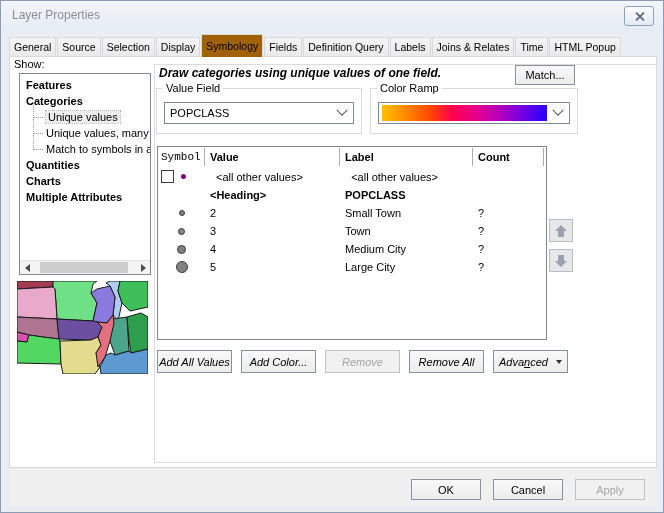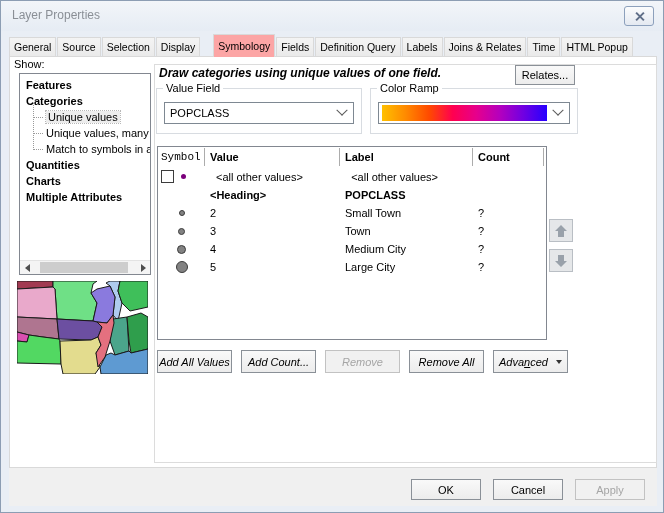--- a/index.html
+++ b/index.html
@@ -22,21 +22,21 @@
                width:2px; height:11px; background:#5F6E88; }
   .x-icon::before { transform:rotate(45deg); }
   .x-icon::after  { transform:rotate(-45deg); }
 
   
   .tabstrip { position:absolute; left:8px; top:32px; width:648px; height:23px;
               display:flex; align-items:flex-end; z-index:3; }
   .tab { white-space:nowrap; padding:3px 4px 3px 4px; font-size:10.5px;
          background:linear-gradient(#F4F4F4,#EAEAEA); border:1px solid #D9D9D9;
          border-bottom:none; margin-right:1px; height:19px; }
-  .tab.active { background:#fca5a5; height:23px; padding-top:5px; margin-bottom:-1px; z-index:5;margin-left:12px; }
+  .tab.active { background:#a16207; height:23px; padding-top:5px; margin-bottom:-1px; z-index:5; }
 
   
   .page { position:absolute; left:8px; top:55px; width:648px; height:412px;
           background:#fff; border:1px solid #D9D9D9; }
 
   .show-label { position:absolute; left:4px; top:1px; }
 
   .list-box { position:absolute; left:9px; top:16px; width:132px; height:202px;
               border:1px solid #828790; background:#fff; overflow:hidden; }
   .list-items { padding-top:3px; }
@@ -191,21 +191,21 @@
         <polygon points="110,36 124,32 131,36 131,68 114,72 112,60" fill="#2F9E4C"></polygon>
         <polygon points="98,74 112,70 114,72 131,68 131,93 84,93 83,86 89,74 94,72" fill="#5E9AD2"></polygon>
         <polygon points="80,41 90,42 96,34 97,42 93,60 88,76 81,86 79,72 84,64 81,56 85,46" fill="#E4707F"></polygon>
       </g>
     </svg>
 
     <div class="right-box"></div>
 
     <div class="desc">Draw categories using unique values of one field.</div>
 
-    <div class="btn import-btn">Relates...</div>
+    <div class="btn import-btn">Match...</div>
 
     <div class="group vf-group">
       <span class="group-label">Value Field</span>
       <div class="combo">
         <span class="combo-text">POPCLASS</span>
         <span class="chev"></span>
       </div>
     </div>
 
     <div class="group cr-group">
@@ -278,21 +278,21 @@
       </svg>
     </div>
     <div class="arrow-btn down">
       <svg width="16" height="16" viewBox="0 0 16 16">
         <polygon points="8,14 2,8 5,8 5,2 11,2 11,8 14,8" fill="#99A1AA"></polygon>
       </svg>
     </div>
 
     <div class="actions">
       <div class="btn">Add All Values</div>
-      <div class="btn">Add Count...</div>
+      <div class="btn">Add Color...</div>
       <div class="btn disabled">Remove</div>
       <div class="btn">Remove All</div>
       <div class="btn">
         <span>Adva</span>
           <span class="ul">n</span>
           <span>ced</span>
         <span class="menu-tri"></span>
       </div>
     </div>
 

